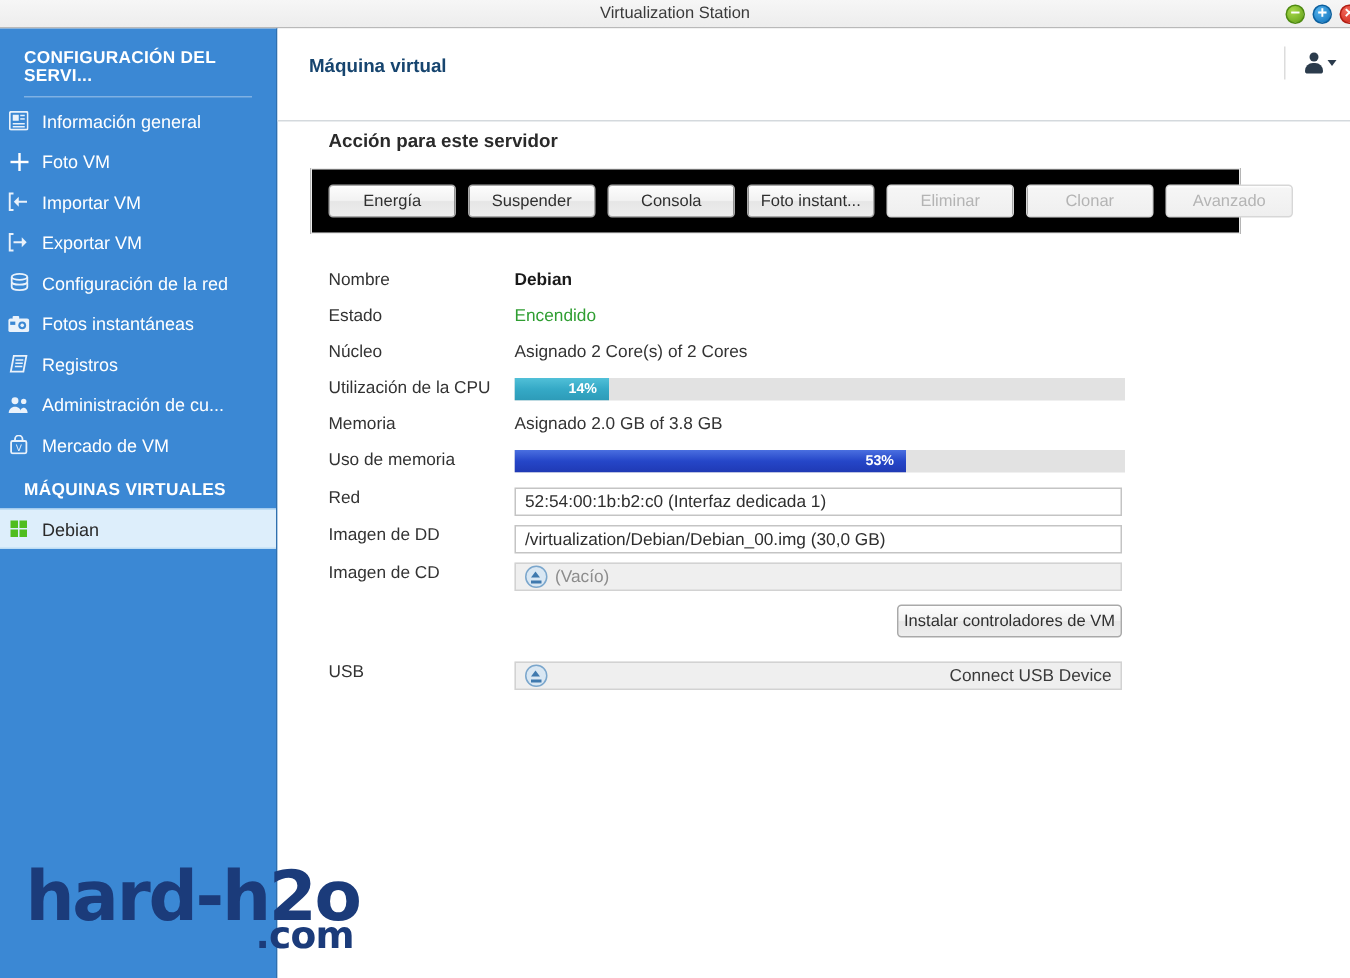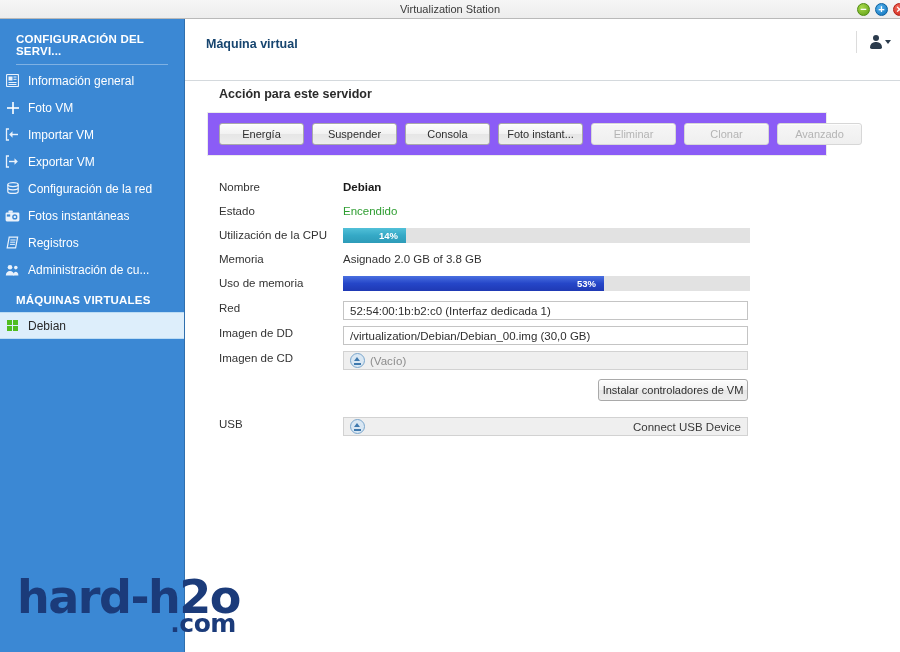--- a/index.html
+++ b/index.html
@@ -143,21 +143,21 @@
   
   .panel {
     position: absolute; left: 22px; top: 46px;
     width: 668px;
   }
   .section-title {
     font-size: 12.5px; font-weight: bold; color: #2a2a2a;
     padding: 22px 0 11px 12px;
   }
   .action-bar {
-    background: #8b5cf6;
+    background: #000000;
     border: 1px solid #ebebeb;
     padding: 10px 11px;
     display: flex; gap: 8px;
     box-sizing: border-box;
     width: 620px;
   }
   .btn {
     min-width: 85px;
     height: 22px;
     padding: 0 8px;
@@ -405,20 +405,30 @@
         <svg width="15" height="12" viewBox="0 0 15 12">
             <circle cx="5" cy="3.2" r="2.3" fill="#eaf2fb"></circle>
             <path d="M0.8 11.4 c0-2.6 1.9-4.3 4.2-4.3 s4.2 1.7 4.2 4.3 Z" fill="#eaf2fb"></path>
             <circle cx="10.8" cy="3.6" r="1.8" fill="#eaf2fb"></circle>
             <path d="M8.2 11.4 c0-2.2 1.3-3.6 2.6-3.6 s2.6 1.4 2.6 3.6 Z" fill="#eaf2fb"></path>
           </svg>
       </span>
       <span class="lbl">Administración de cu...</span>
     </div>
 
+    <div class="side-item">
+      <span class="ico">
+        <svg width="13" height="13" viewBox="0 0 13 13">
+            <path d="M4 4 V2.8 a2.5 2.5 0 0 1 5 0 V4" fill="none" stroke="#eaf2fb" stroke-width="1.2"></path>
+            <rect x="1.4" y="4" width="10.2" height="8.2" rx="1" fill="none" stroke="#eaf2fb" stroke-width="1.2"></rect>
+            <text x="6.5" y="10.4" font-size="6" fill="#eaf2fb" text-anchor="middle" font-family="DejaVu Sans">V</text>
+          </svg>
+      </span>
+      <span class="lbl">Mercado de VM</span>
+    </div>
 
     <div class="side-head second">MÁQUINAS VIRTUALES</div>
 
     <div class="side-item selected">
       <span class="ico">
         <span class="vm-ico">
             <i></i>
             <i></i>
             <i></i>
             <i></i>
@@ -457,20 +467,24 @@
         <div class="row">
           <div class="k">Nombre</div>
           <div class="v name">Debian</div>
         </div>
 
         <div class="row">
           <div class="k">Estado</div>
           <div class="v state">Encendido</div>
         </div>
 
+        <div class="row">
+          <div class="k">Núcleo</div>
+          <div class="v">Asignado 2 Core(s) of 2 Cores</div>
+        </div>
 
         <div class="row">
           <div class="k">Utilización de la CPU</div>
           <div class="progress">
             <div class="fill cpu" id="cpu-fill" style="width: 63px;">
               <span class="pct">14%</span>
             </div>
           </div>
         </div>
 

